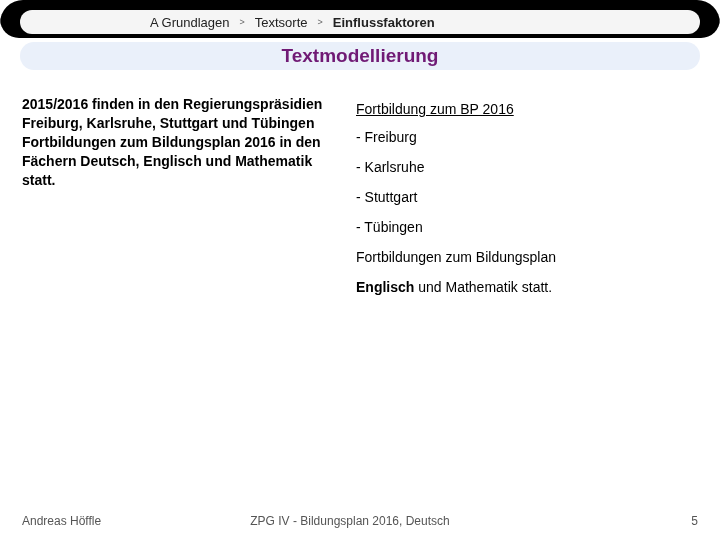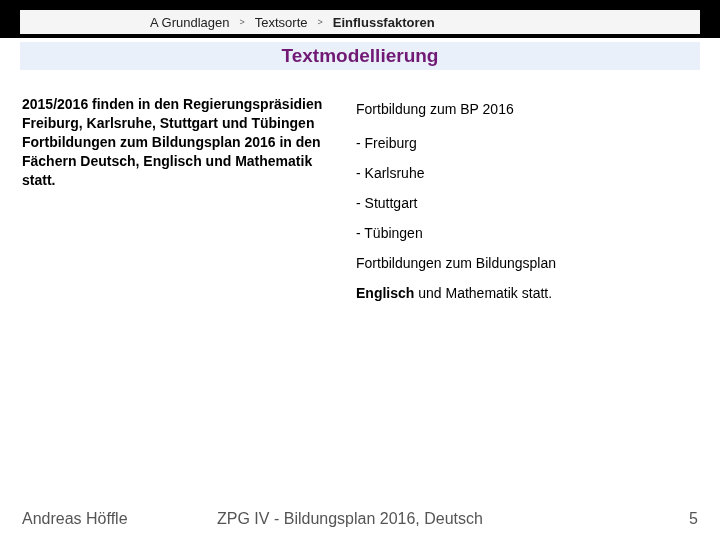--- a/index.html
+++ b/index.html
@@ -1,40 +1,40 @@
 <!DOCTYPE html>
 <html><head>
 <meta charset="utf-8">
 <style>
-  * { margin: 0; padding: 0; box-sizing: border-box; }
+  * { margin: 0; padding: 0; box-sizing: border-box; border-radius: 23px; }
   html, body { width: 720px; height: 540px; font-family: Arial, Helvetica, sans-serif; background: #fff; color: #000; }
   .slide { width: 720px; height: 540px; position: relative; background: #fff; }
   .top-black-bar { width: 720px; height: 38px; background: #000; position: absolute; top: 0; left: 0; }
   .breadcrumb-bar {
     position: absolute; top: 10px; left: 20px; width: 680px; height: 24px;
     background: #f5f5f5; display: flex; align-items: center; gap: 10px;
     padding-left: 130px; font-size: 13px; color: #222;
   }
   .breadcrumb-bar .sep { font-size: 9px; color: #666; }
   .breadcrumb-bar .current { font-weight: bold; }
   .title-bar {
     position: absolute; top: 42px; left: 20px; width: 680px; height: 28px;
     background: #eaf0fa; display: flex; align-items: center; justify-content: center;
     font-size: 19px; font-weight: bold; color: #701a75;
   }
   .content { position: absolute; top: 95px; left: 22px; width: 676px; display: flex; gap: 14px; }
   .left-col { width: 320px; font-size: 14px; font-weight: bold; line-height: 1.35; }
   .right-col { width: 328px; font-size: 14px; line-height: 2.0; }
-  .right-col .heading { font-weight: normal; margin-bottom: 6px; display: block; }
+  .right-col .heading { text-decoration: underline; font-weight: normal; margin-bottom: 0; display: block; }
   .right-col p { margin-bottom: 2px; }
   .right-col .bold { font-weight: bold; }
   .footer {
     position: absolute; bottom: 12px; left: 0; width: 720px; display: flex;
     justify-content: space-between; align-items: center; padding: 0 22px;
-    font-size: 16px; color: #555;
+    font-size: 12px; color: #555;
   }
   .footer .center { position: absolute; left: 0; width: 700px; text-align: center; }
   .footer .left, .footer .right { position: relative; z-index: 1; }
 </style>
 </head>
 <body>
 
 <div class="slide">
 
   <div class="top-black-bar"></div>

